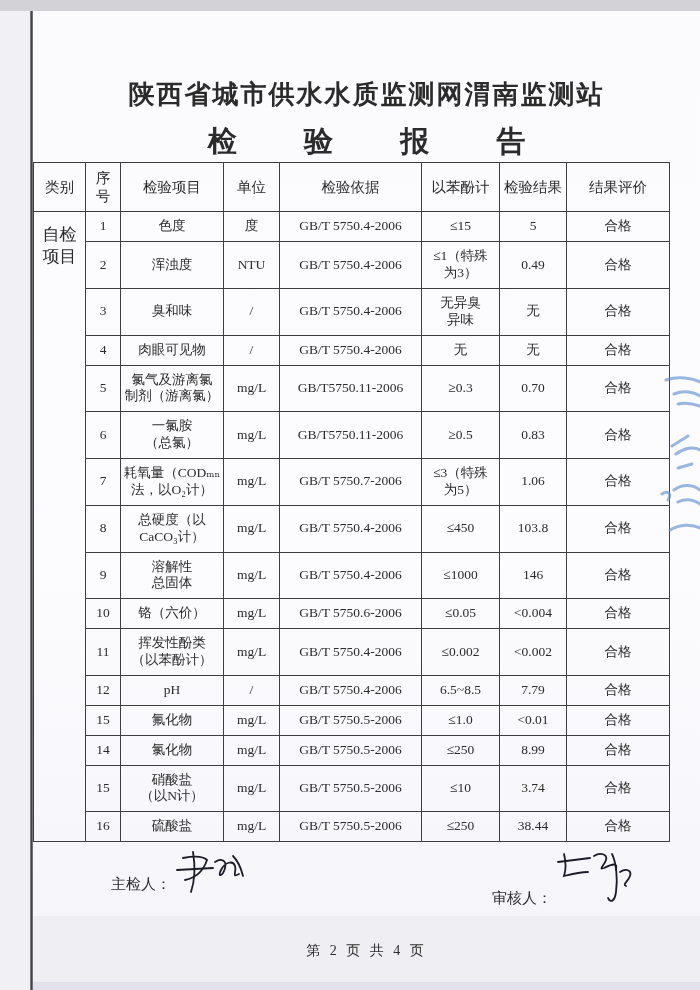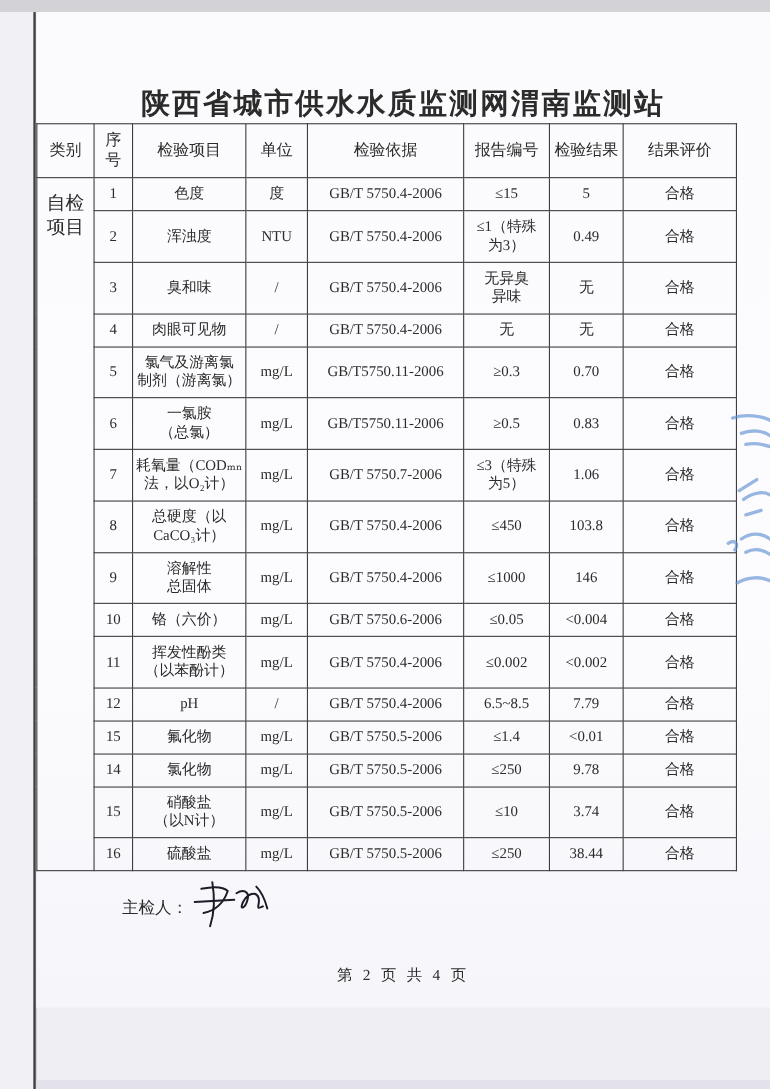--- a/index.html
+++ b/index.html
@@ -27,38 +27,39 @@
 
   table{border-collapse:collapse;table-layout:fixed;width:636px;margin-left:0;
     font-size:13.5px;line-height:1.25}
   th,td{border:1px solid #3e3e40;text-align:center;vertical-align:middle;
     padding:6px 2px;white-space:pre-line;font-weight:normal;overflow:hidden}
   th{font-size:14.5px}
   td.cat-cell{vertical-align:top;padding-top:12px;font-size:17px}
 
   .sig-row{display:flex;justify-content:space-between;margin:14px 60px 0 78px;
     font-size:15px;align-items:flex-start}
-  .sig-block{display:flex;align-items:center}
+  .sig-block{display:flex;align-items:flex-end}
   .sig-block svg{margin:-8px 0 0 2px}
   .page-footer{margin-top:34px;text-align:center;font-size:14px;letter-spacing:3px}
 
   .stamp{position:absolute;right:0;top:372px;width:52px;height:200px;opacity:.75;
     pointer-events:none}
 </style>
 </head>
 <body>
 
 <div class="scan">
   <div class="top-strip"></div>
   <div class="left-margin"></div>
   <div class="binding-line"></div>
 
   <div class="paper">
 
     <div class="doc-title">陕西省城市供水水质监测网渭南监测站</div>
+    <div class="doc-subtitle">检 验 报 告</div>
 
 
     <table>
       <colgroup>
         <col style="width:52px">
           <col style="width:35px">
           <col style="width:103px">
           <col style="width:56px">
         <col style="width:142px">
           <col style="width:78px">
@@ -66,21 +67,21 @@
           <col style="width:103px">
       </colgroup>
       <thead>
         <tr>
           <th>类别</th>
           <th>序
 号</th>
           <th>检验项目</th>
           <th>单位</th>
           <th>检验依据</th>
-          <th>报告编号</th>
+          <th>以苯酚计</th>
           <th>检验结果</th>
           <th>结果评价</th>
         </tr>
       </thead>
       <tbody id="table-body">
           <tr>
             <td class="cat-cell" rowspan="16">自检
 项目</td>
             <td>1</td>
             <td>色度</td>
@@ -196,31 +197,31 @@
             <td>GB/T 5750.4-2006</td>
             <td>6.5~8.5</td>
             <td>7.79</td>
             <td>合格</td>
           </tr>
           <tr>
             <td>15</td>
             <td>氟化物</td>
             <td>mg/L</td>
             <td>GB/T 5750.5-2006</td>
-            <td>≤1.4</td>
+            <td>≤1.0</td>
             <td>&lt;0.01</td>
             <td>合格</td>
           </tr>
           <tr>
             <td>14</td>
             <td>氯化物</td>
             <td>mg/L</td>
             <td>GB/T 5750.5-2006</td>
             <td>≤250</td>
-            <td>9.78</td>
+            <td>8.99</td>
             <td>合格</td>
           </tr>
           <tr>
             <td>15</td>
             <td>硝酸盐
 （以N计）</td>
             <td>mg/L</td>
             <td>GB/T 5750.5-2006</td>
             <td>≤10</td>
             <td>3.74</td>
@@ -244,20 +245,32 @@
         <svg width="78" height="46" viewBox="0 0 78 46">
           <g fill="none" stroke="#1c1c28" stroke-width="1.8" stroke-linecap="round">
             <path d="M4 22 L40 20"></path>
             <path d="M20 4 C22 16 22 32 18 44"></path>
             <path d="M10 10 C20 8 30 8 34 12 C30 24 22 30 12 32"></path>
             <path d="M42 14 C48 10 54 12 52 20 C50 28 44 30 48 22 C52 14 60 12 62 18 C64 24 58 30 66 26"></path>
             <path d="M60 8 C64 12 68 20 70 28"></path>
           </g>
         </svg>
       </div>
+      <div class="sig-block">
+        <span>审核人：</span>
+        <svg width="86" height="60" viewBox="0 0 86 60">
+          <g fill="none" stroke="#1c1c28" stroke-width="1.8" stroke-linecap="round">
+            <path d="M4 14 L36 10"></path>
+            <path d="M10 6 C12 14 12 22 10 28 C18 26 28 24 34 24"></path>
+            <path d="M40 8 C46 4 54 6 52 12 C50 18 44 22 50 20 C58 16 64 14 62 22"></path>
+            <path d="M58 6 C62 14 64 30 62 44 C61 52 57 56 54 50"></path>
+            <path d="M66 24 C72 20 78 22 76 28 C74 34 68 36 72 38"></path>
+          </g>
+        </svg>
+      </div>
     </div>
 
     <div class="page-footer">第 2 页 共 4 页</div>
   </div>
 
   <svg class="stamp" viewBox="0 0 52 200">
     <g fill="none" stroke="#5f8fd2" stroke-width="3" stroke-linecap="round" opacity="0.85">
       <path d="M18 8 C30 4 44 6 52 10"></path>
       <path d="M26 22 C36 18 46 20 52 24 M30 32 C38 30 46 32 52 34"></path>
       <path d="M24 74 L40 64 M28 82 C36 76 46 74 52 78"></path>

